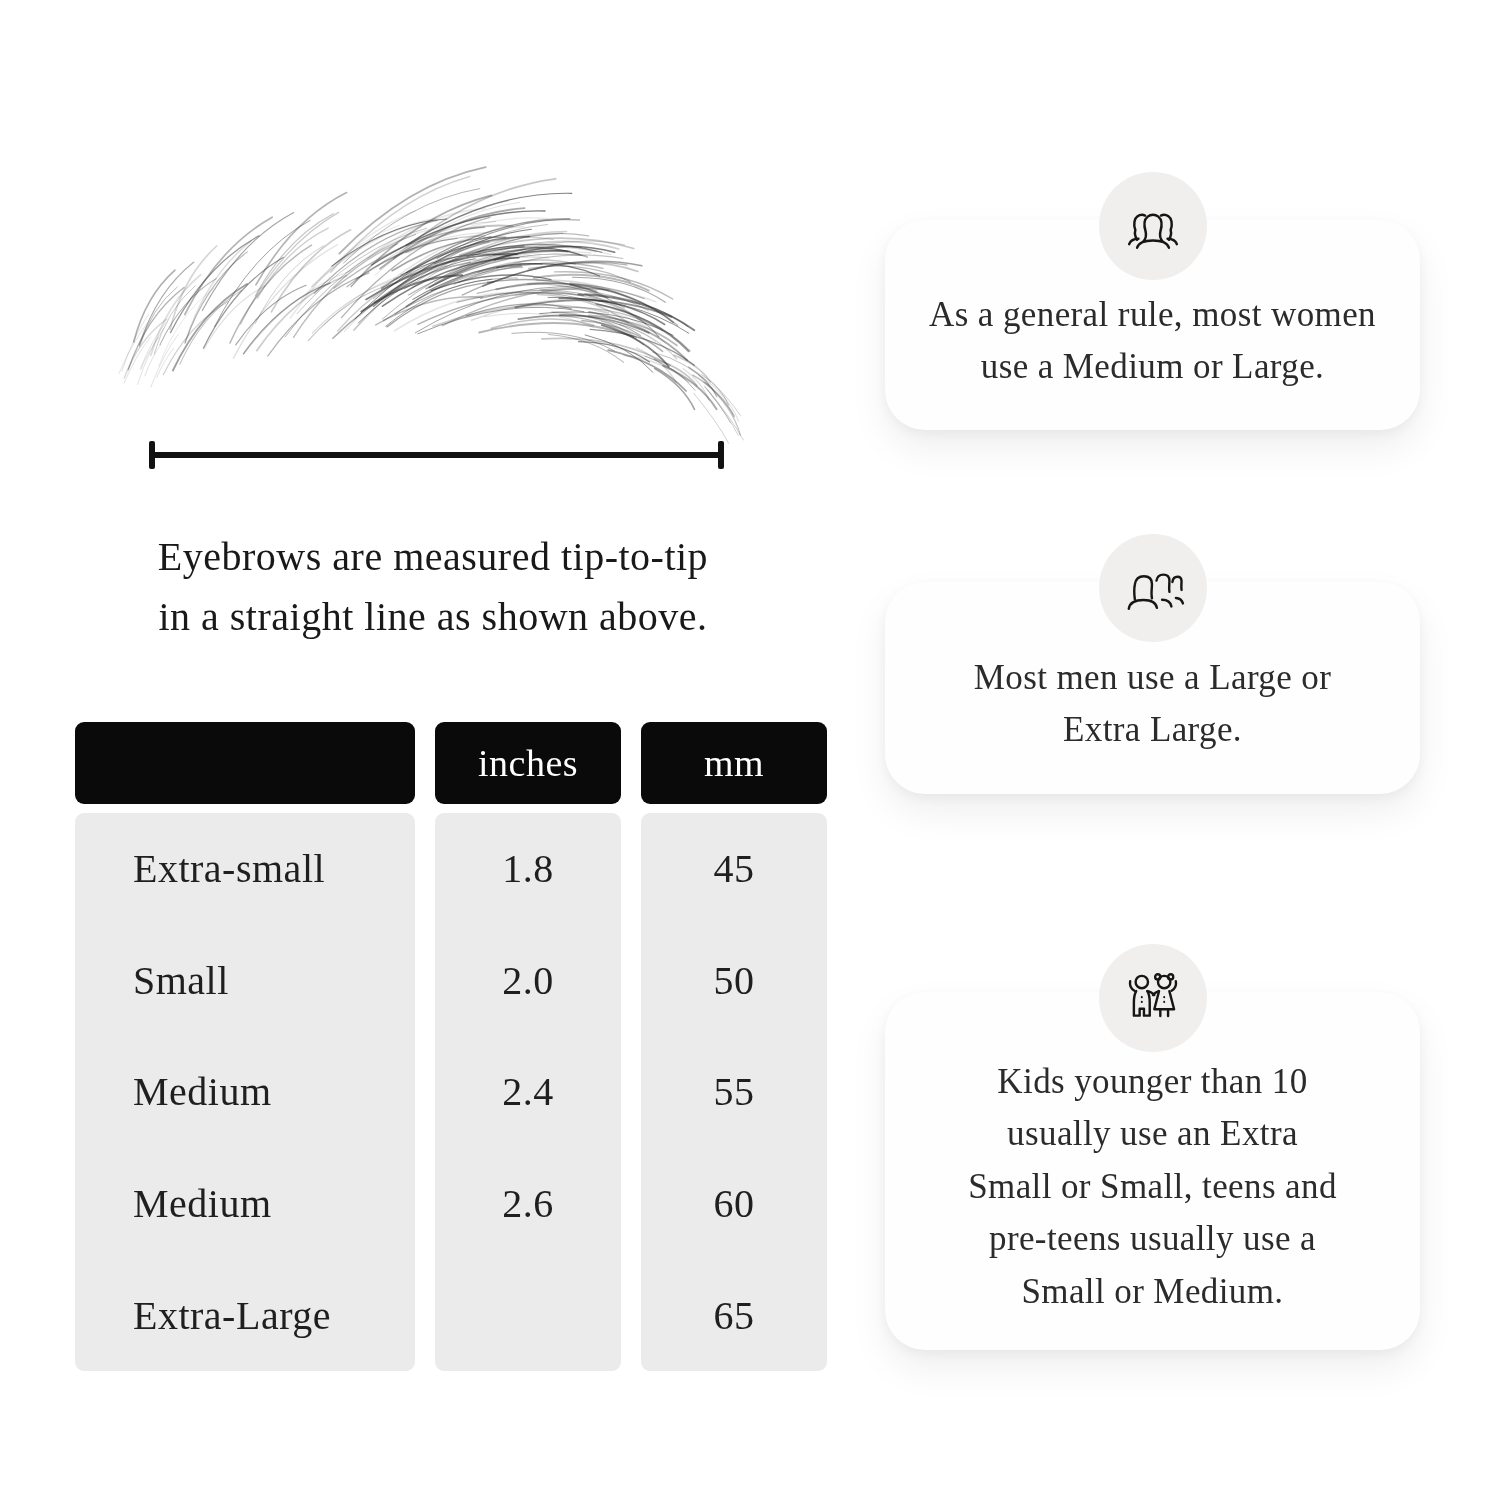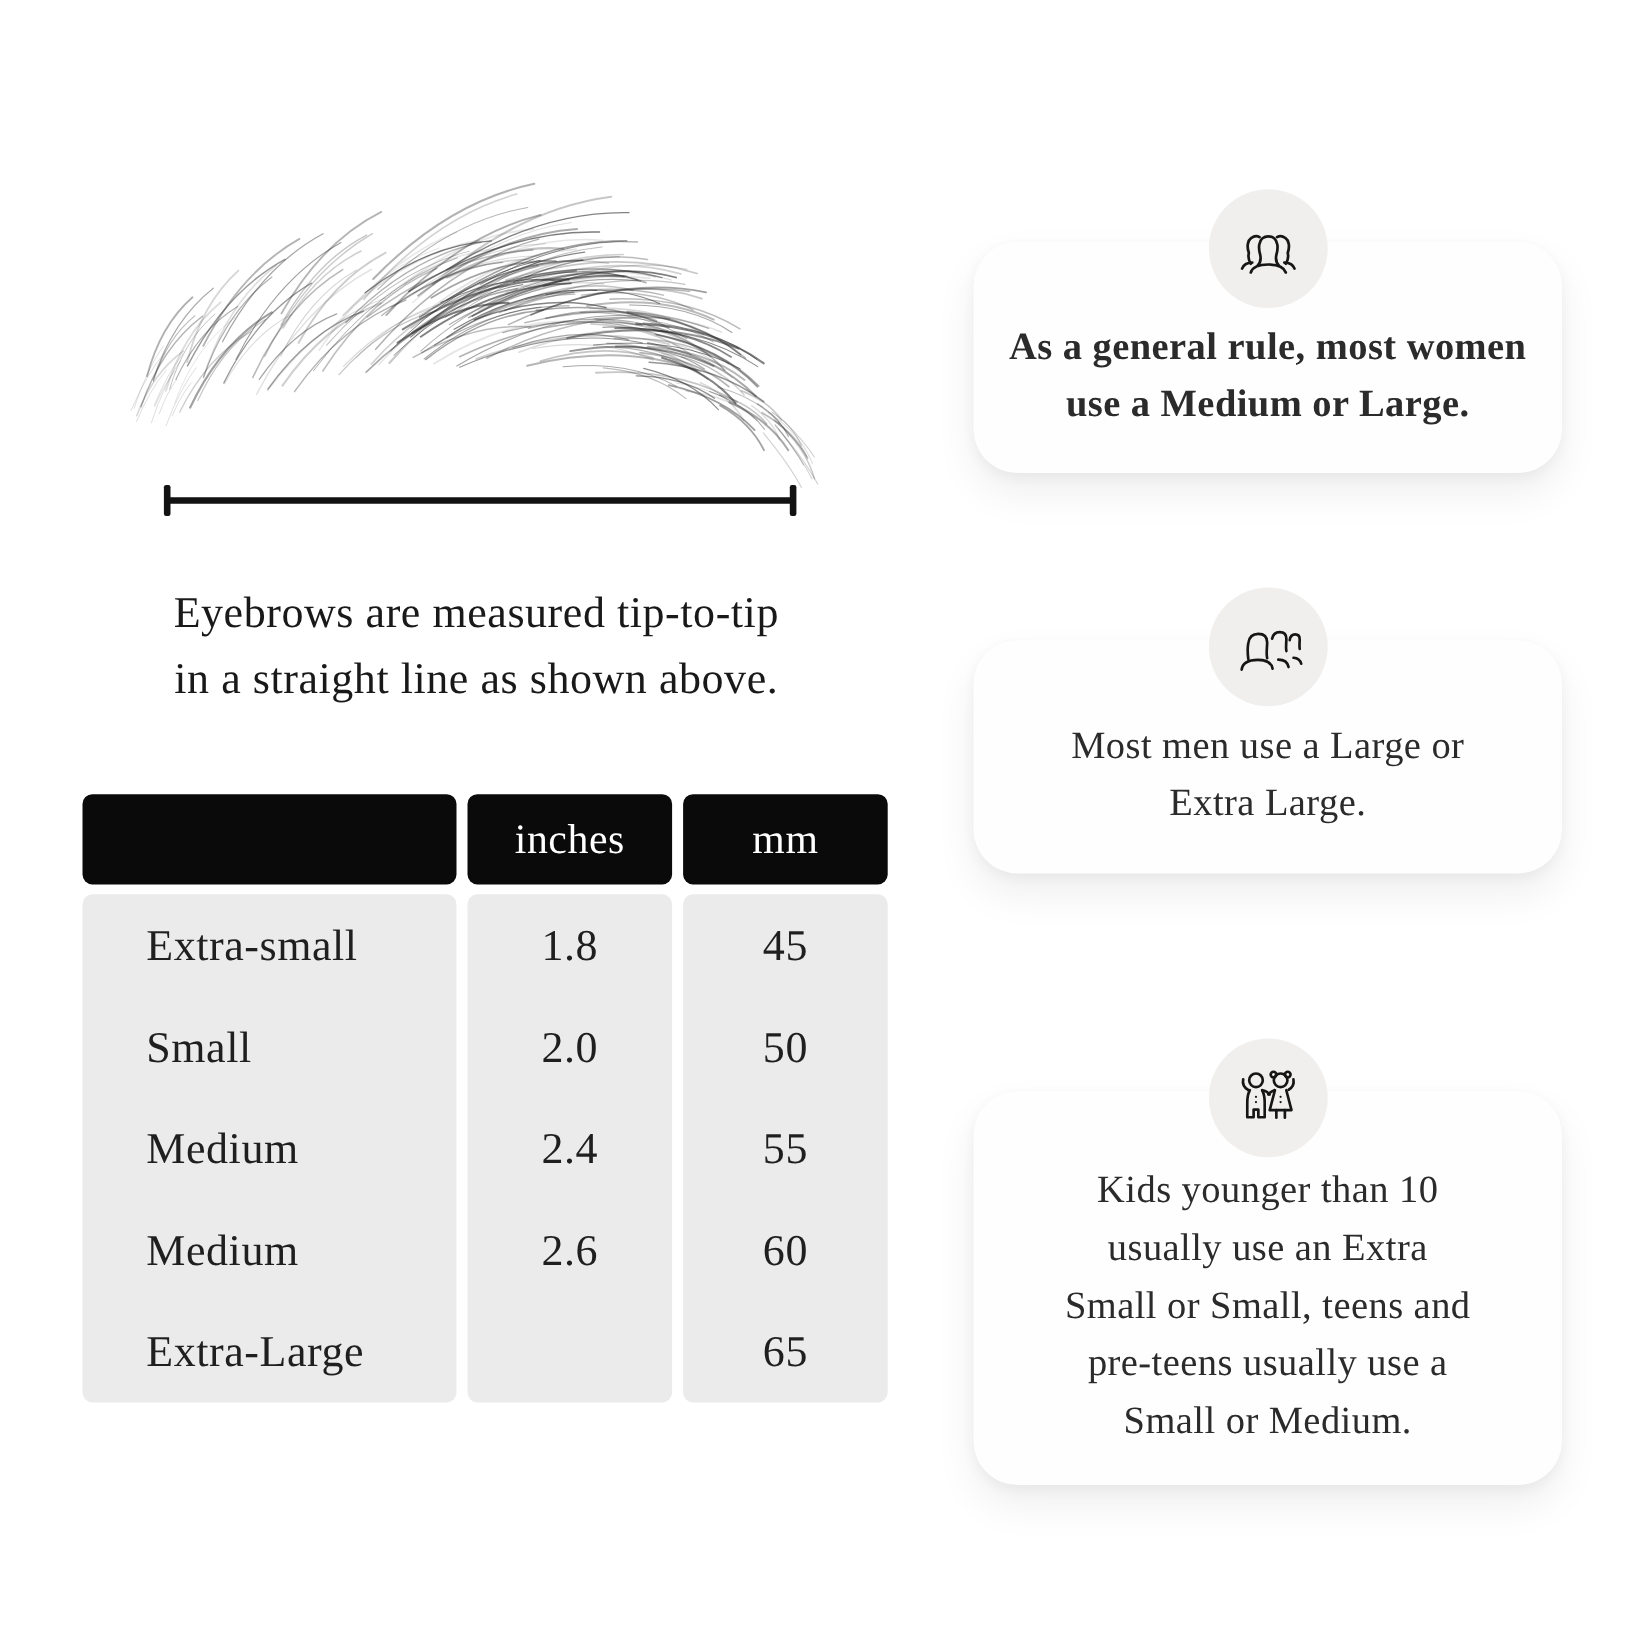--- a/index.html
+++ b/index.html
@@ -14,42 +14,42 @@
   .measure-tick{position:absolute;top:-11px;width:6px;height:28px;background:#121212;border-radius:2px;}
   .measure-tick.left{left:-2px;}
   .measure-tick.right{right:-2px;}
   .caption{
     position:absolute;left:70px;top:527px;width:726px;
     font-size:40px;line-height:1.5;text-align:center;color:#191919;
     white-space:pre-line;letter-spacing:.5px;
   }
   
   .size-table{position:absolute;left:75px;top:722px;width:732px;}
-  .thead,.tbody{display:grid;grid-template-columns:340px 186px 186px;column-gap:10px;}
+  .thead,.tbody{display:grid;grid-template-columns:340px 186px 186px;column-gap:10px;gap:20px;}
   .th{
     height:82px;background:#0a0a0a;border-radius:9px;color:#ffffff;
     display:flex;align-items:center;justify-content:center;font-size:38px;letter-spacing:.5px;
   }
   .tbody{margin-top:9px;}
   .tcol{
-    background:#ebebeb;border-radius:9px;height:462px;
+    background:#ebebeb;border-radius:9px;height:558px;
     display:grid;grid-template-rows:repeat(5,1fr);
   }
   .tcell{
     display:flex;align-items:center;justify-content:center;
     font-size:40px;color:#1f1f1f;letter-spacing:.5px;
   }
   .tcol.labels .tcell{justify-content:flex-start;padding-left:58px;}
   
   .card{
     position:absolute;left:885px;width:535px;background:#fefefe;border-radius:40px;
     box-shadow:0 18px 38px rgba(0,0,0,.065),0 4px 12px rgba(0,0,0,.045);
     display:flex;align-items:center;justify-content:center;
   }
-  .card-1{top:220px;height:210px;font-weight:bold;}
+  .card-1{top:220px;height:210px;}
   .card-2{top:582px;height:212px;}
   .card-3{top:992px;height:358px;}
   .icon-circle{
     position:absolute;left:50%;transform:translateX(-50%);top:-48px;
     width:108px;height:108px;border-radius:50%;background:#f0efee;
     display:flex;align-items:center;justify-content:center;
   }
   .icon-circle svg{display:block;}
   .card-text{
     padding:46px 24px 14px 24px;text-align:center;font-size:35px;line-height:1.5;

